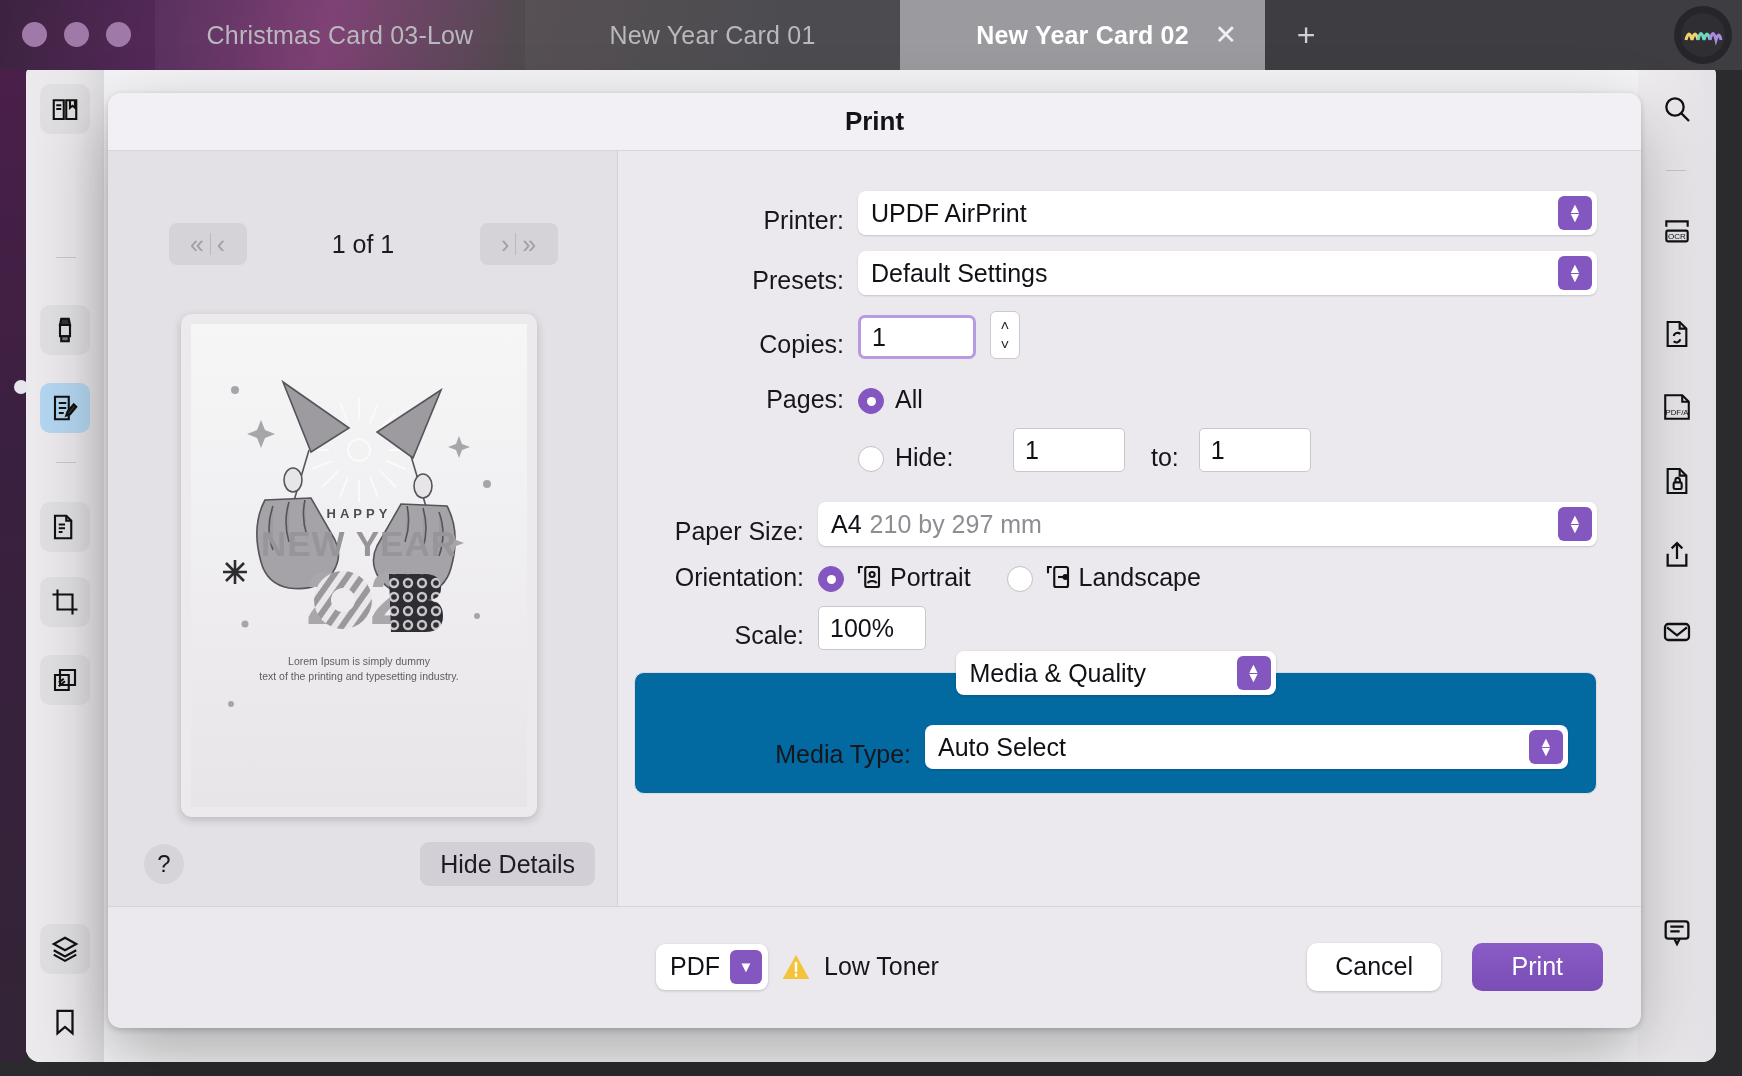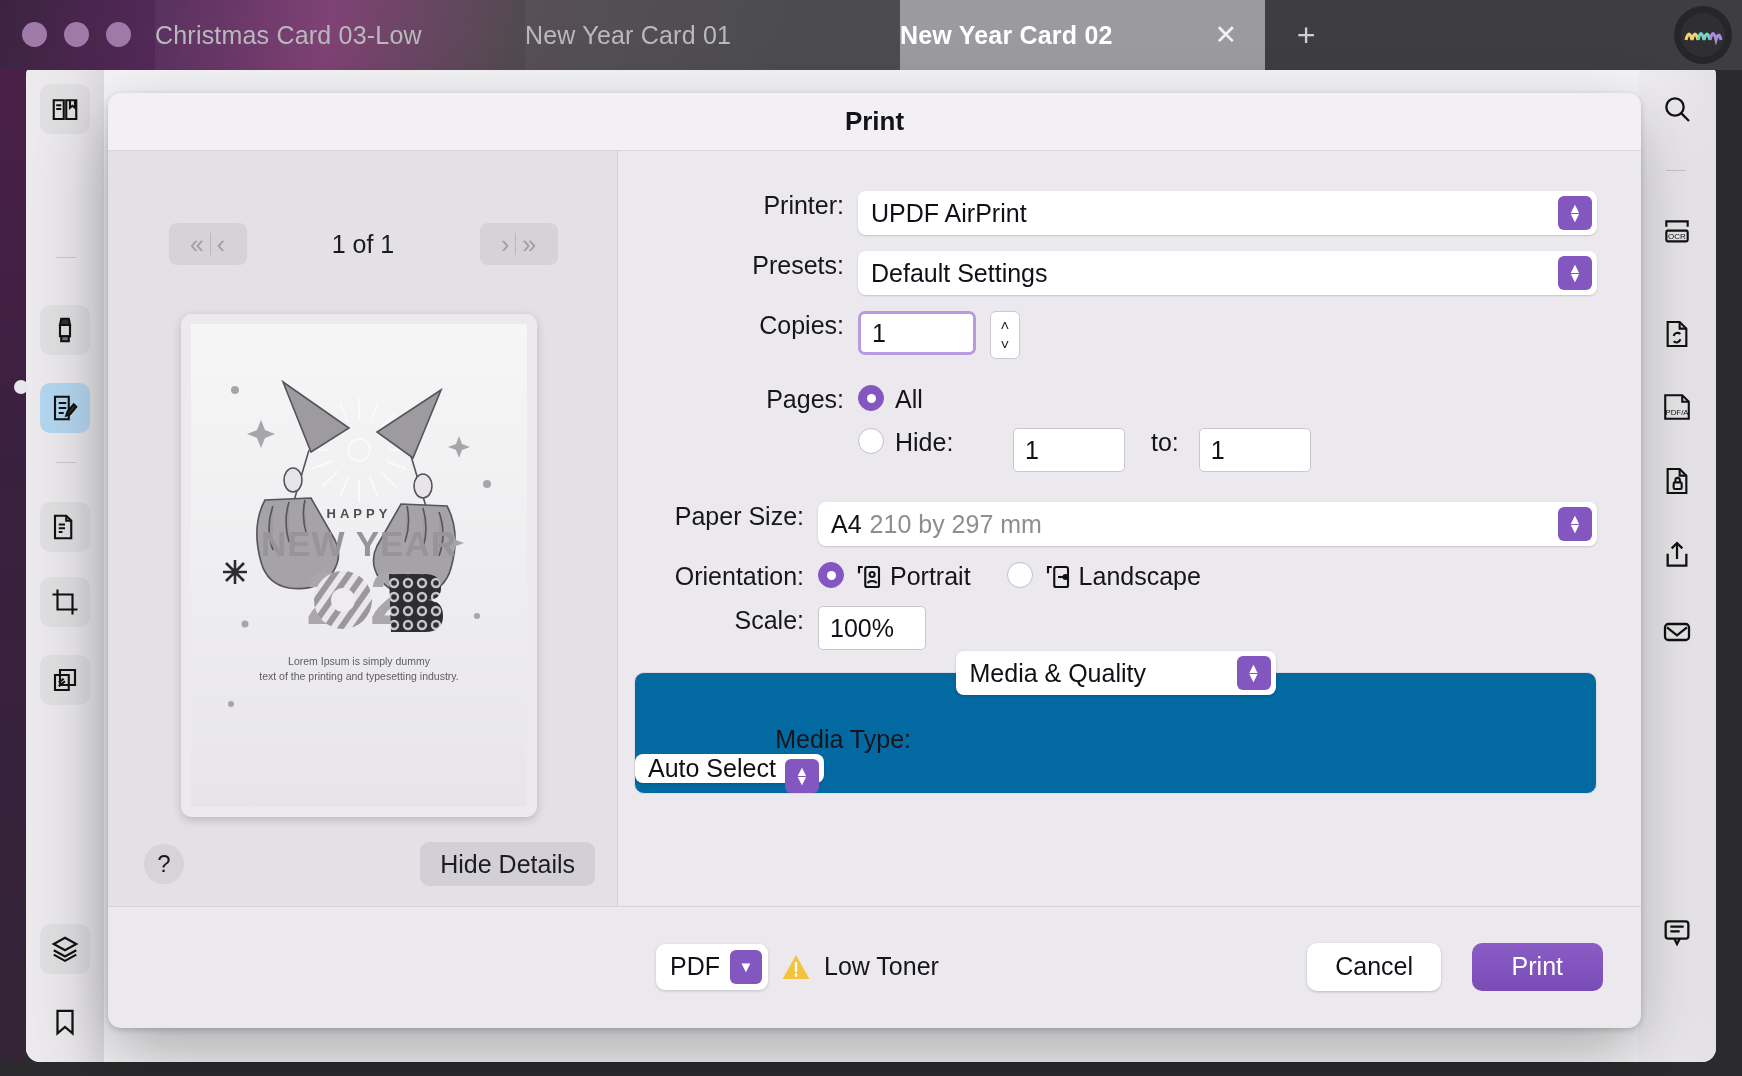--- a/index.html
+++ b/index.html
@@ -13,21 +13,21 @@
 
   
   .titlebar {
     position: absolute; left: 0; top: 0; width: 1742px; height: 70px;
     background: linear-gradient(100deg,#3c2340 0%, #55295a 10%, #7a3a6f 19%, #4a4248 30%, #3e3e42 45%, #3e3e42 100%);
   }
   .traffic { position: absolute; left: 22px; top: 22px; display: flex; gap: 17px; }
   .tl { width: 25px; height: 25px; border-radius: 50%; background: #9f7aa8; }
   .tab {
     position: absolute; top: 0; height: 70px;
-    display: flex; align-items: center; justify-content: flex-start;
+    display: flex; align-items: center; justify-content: center;
     color: #b9b9bd; font-size: 25px; letter-spacing: .2px;
   }
   .tab.inactive { background: rgba(255,255,255,0.045); }
   .tab.inactive2 { background: rgba(255,255,255,0.075); }
   .tab.active { background: #9b9b9f; color: #ffffff; }
   .tab-close {
     position: absolute; right: 24px; top: 50%; transform: translateY(-50%);
     width: 30px; height: 30px; color: #f1f1f3; font-size: 27px; font-weight: 300;
     display: flex; align-items: center; justify-content: center; cursor: pointer;
   }
@@ -132,21 +132,21 @@
     font-size: 24px; cursor: pointer;
   }
   .hide-details {
     position: absolute; right: 22px; bottom: 20px; height: 44px; padding: 0 20px;
     border-radius: 9px; background: #d2d0d6; color: #1d1c22; font-size: 25px;
     display: flex; align-items: center; cursor: pointer; border: none;
   }
 
   
   .settings { flex: 1; padding: 40px 44px 0 0; position: relative; }
-  .row { display: flex; align-items: flex-start; margin-bottom: 16px; }
+  .row { display: flex; align-items: flex-end; margin-bottom: 16px; }
   .lbl { width: 240px; text-align: right; padding-right: 14px; font-size: 25px; color: #17161c; }
   .lbl.w2 { width: 200px; }
 
   .popup {
     position: relative; flex: 1; height: 44px; background: #fff;
     border-radius: 8px; display: flex; align-items: center;
     padding: 0 48px 0 13px; font-size: 25px; color: #111017;
     box-shadow: 0 1px 2px rgba(0,0,0,0.16); cursor: pointer;
   }
   .popup .sub { color: #8e8d93; margin-left: 8px; }
@@ -570,21 +570,21 @@
           <div class="txtbox" style="width:108px">
             <span>100%</span>
           </div>
         </div>
 
         <div class="divider-box">
           <div class="popup-center">
             <span>Media &amp; Quality</span>
             <span class="stepper-bt">▲<br>▼</span>
           </div>
-          <div class="row" style="position:absolute; left:0; top:52px; width:100%; margin:0;flex-direction:column;">
+          <div class="row" style="position:absolute; left:0; top:52px; width:100%; margin:0;">
             <div class="lbl" style="width:290px">Media Type:</div>
             <div class="popup" style="margin-right:28px">
               <span>Auto Select</span>
               <span class="stepper-bt">▲<br>▼</span>
             </div>
           </div>
         </div>
       </div>
     </div>
 

